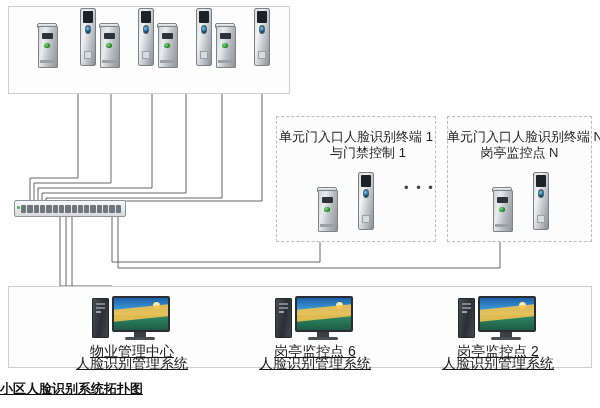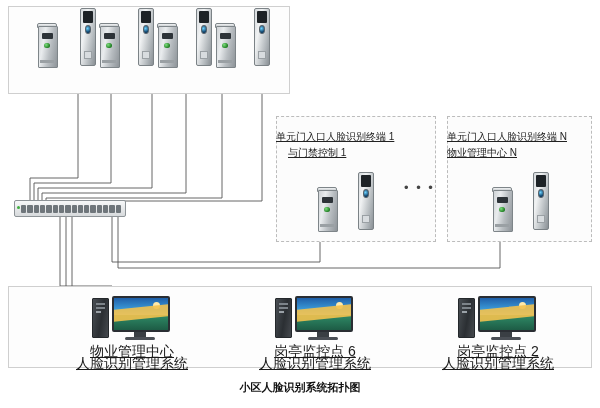--- a/index.html
+++ b/index.html
@@ -27,43 +27,43 @@
     box-sizing: border-box;
   }
   .zone-dashed {
     position: absolute;
     border: 1px dashed #bcbcbc;
     background: #fcfcfc;
     box-sizing: border-box;
   }
   .zlabel {
     position: absolute;
-    font-size: 10px;
+    font-size: 13px;
     color: #222;
+    text-align: center;
     line-height: 13px;
     white-space: nowrap;
-    text-decoration: underline;
   }
   .cap {
     position: absolute;
     font-size: 14px;
     color: #1a1a1a;
     text-align: center;
     line-height: 12px;
     width: 120px;
     text-decoration: underline;
   }
   .title {
     position: absolute;
     left: 0;
     width: 600px;
-    text-align: center;
-    font-size: 11px;
+    font-size: 13px;
     color: #111;
     font-weight: bold;
+    text-decoration: underline;
   }
   .dots {
     position: absolute;
     font-size: 13px;
     letter-spacing: 2px;
     color: #444;
   }
 
   
   .gate {
@@ -374,21 +374,21 @@
   <div class="col"></div>
   <div class="screen"></div>
   <div class="lens"></div>
   <div class="pad"></div>
 </div>
 
 <div class="dots" style="left:404px; top:180px;">• • •</div>
 
 <div class="zone-dashed" style="left:447px; top:116px; width:145px; height:126px;"></div>
 <div class="zlabel" style="left:447px; top:130px; width:145px;">单元门入口人脸识别终端 N</div>
-<div class="zlabel" style="left:447px; top:146px; width:145px;">物业管理中心 N</div>
+<div class="zlabel" style="left:447px; top:146px; width:145px;">岗亭监控点 N</div>
 
 <div class="gate" style="left:493px; top:190px; width:20px; height:42px;">
   <div class="topcap"></div>
   <div class="body"></div>
   <div class="panel"></div>
   <div class="dot"></div>
   <div class="stripe"></div>
 </div>
 <div class="post" style="left:533px; top:172px; width:16px; height:58px;">
   <div class="col"></div>

